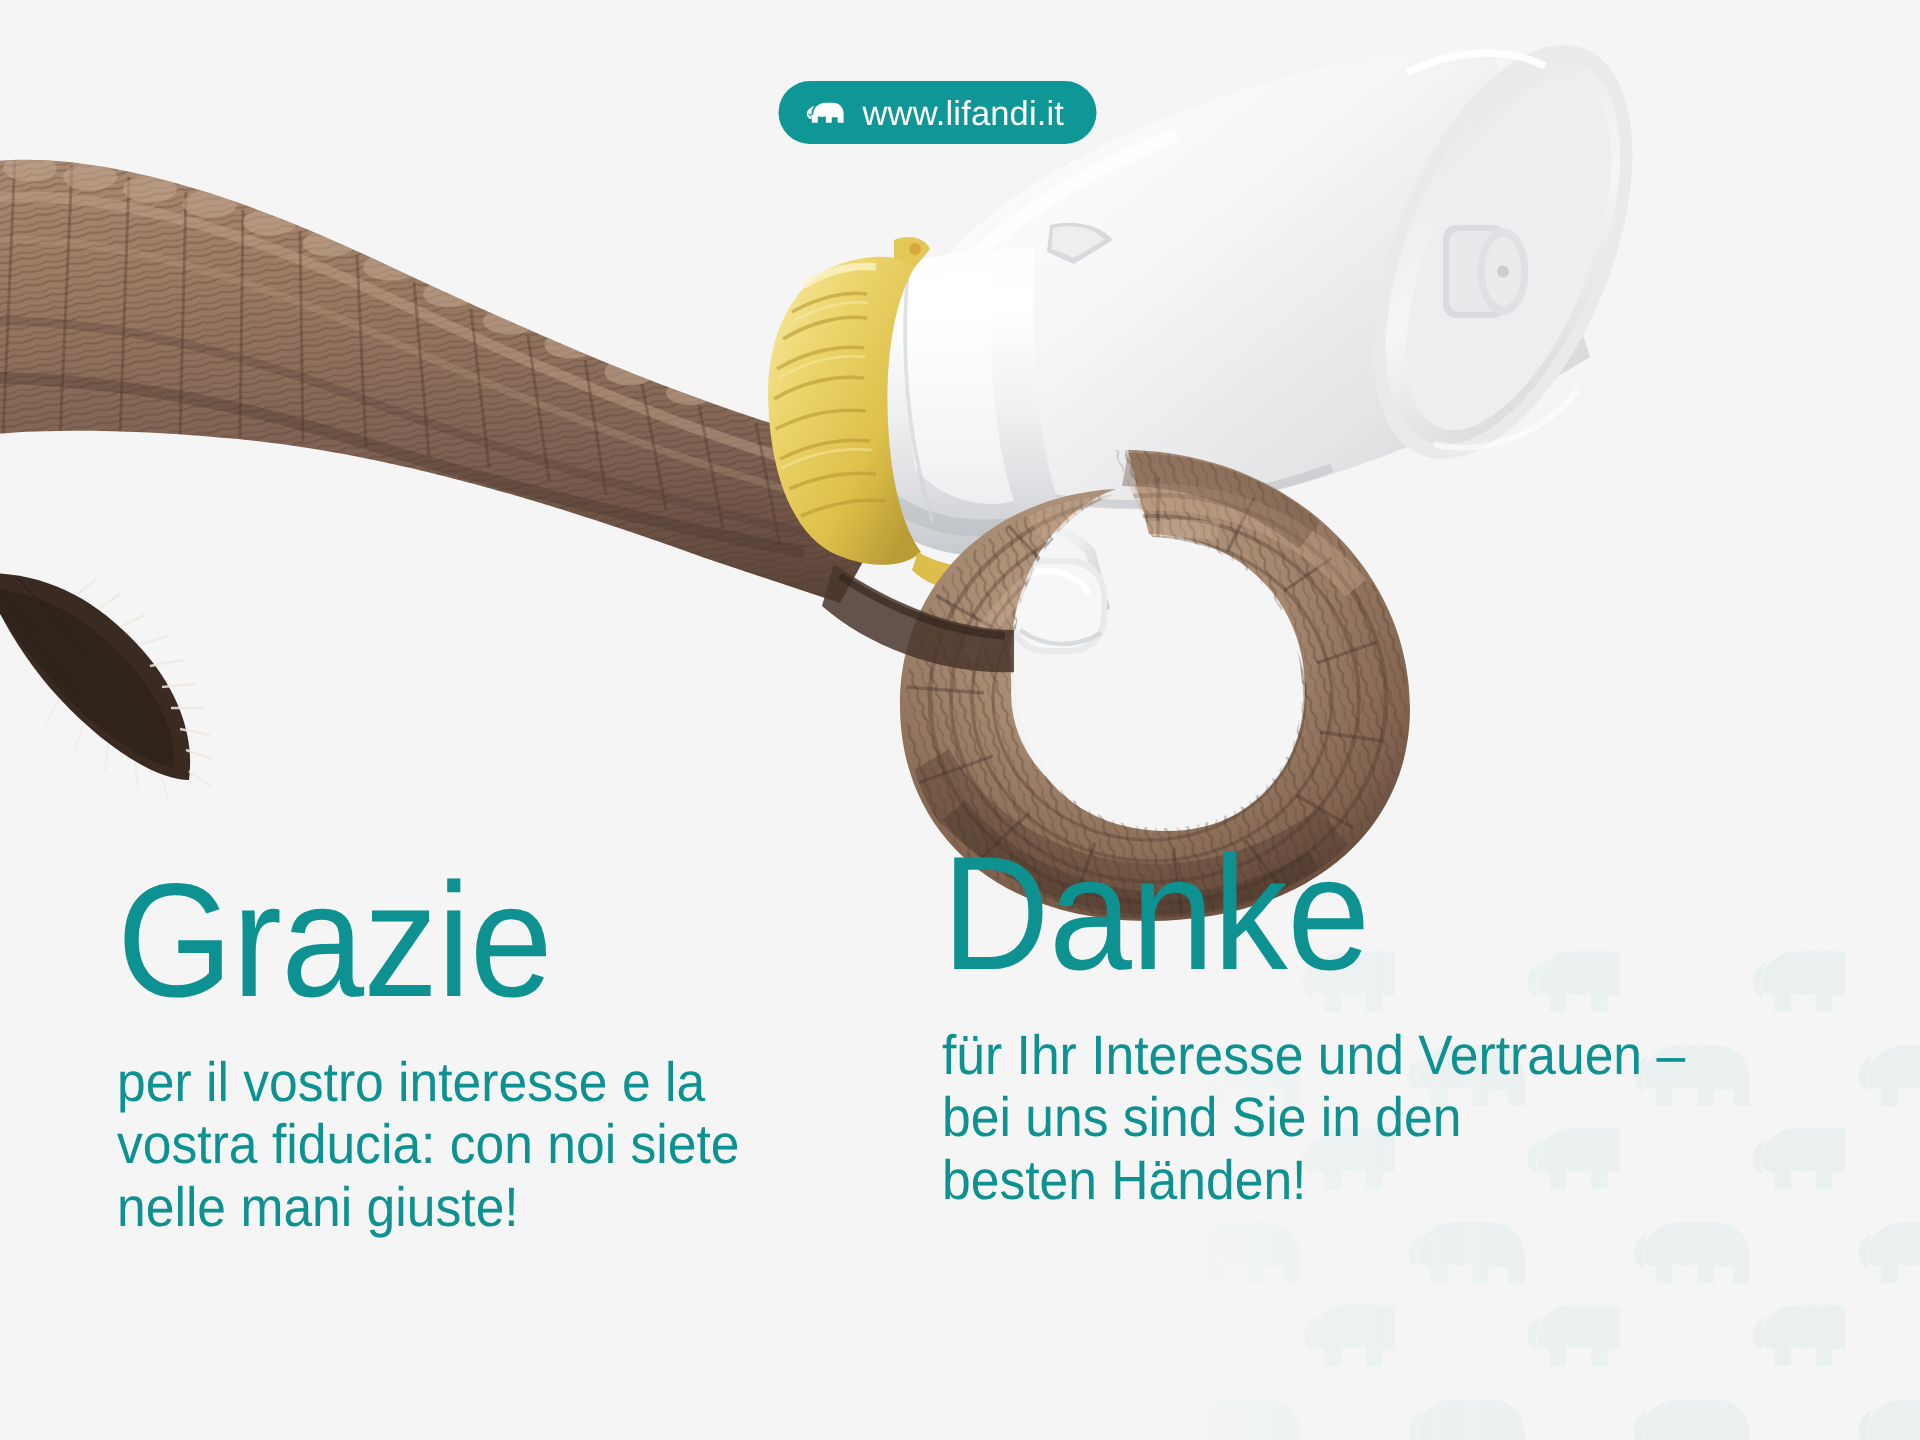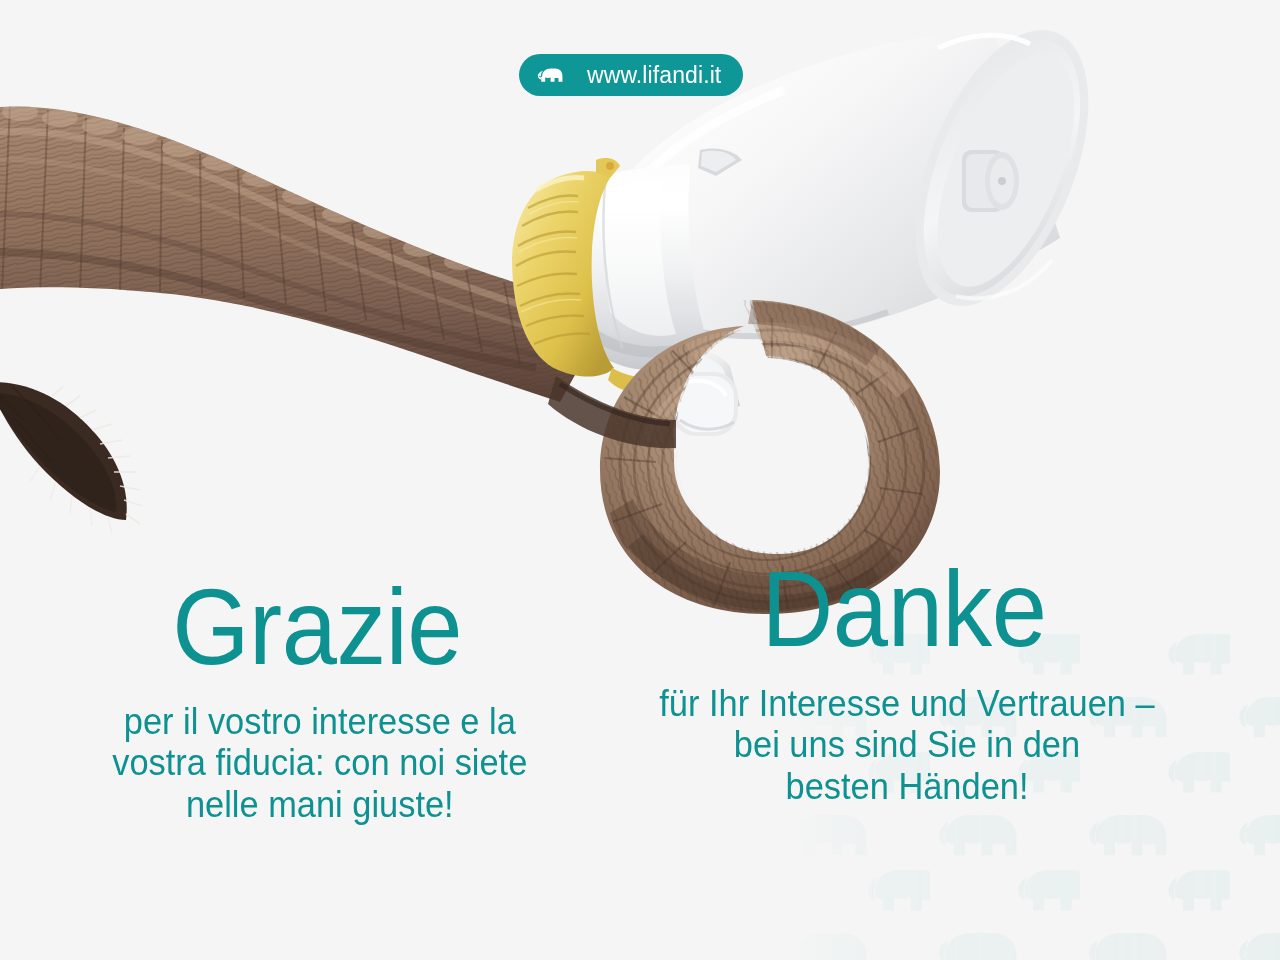--- a/index.html
+++ b/index.html
@@ -15,38 +15,38 @@
   .watermark{
     position:absolute;left:780px;top:330px;width:500px;height:630px;
     opacity:.55;pointer-events:none;
   }
   .watermark svg{display:block;width:100%;height:100%;}
 
   
   .url-badge{
     position:absolute;left:519px;top:54px;
     height:42px;box-sizing:border-box;
-    display:flex;align-items:center;gap:24px;
+    display:flex;align-items:center;gap:12px;
     padding:0 22px 0 18px;
     background:#0f9696;border-radius:21px;
     z-index:40;
   }
   .url-badge .ele-mark{width:26px;height:22px;display:block;flex:0 0 auto;}
   .url-text{
     color:#ffffff;font-size:23px;letter-spacing:.1px;
     font-family:"Liberation Sans", sans-serif;
     white-space:nowrap;line-height:1;
   }
 
   
   .scene{position:absolute;left:0;top:0;width:1280px;height:620px;z-index:20;}
   .scene svg{display:block;width:1280px;height:620px;overflow:visible;}
 
   
-  .copy{position:absolute;left:0;top:0;width:1280px;height:776px;z-index:30;pointer-events:none;text-align:center;}
+  .copy{position:absolute;left:0;top:0;width:1280px;height:776px;z-index:30;pointer-events:none;}
   .col{position:absolute;pointer-events:auto;}
   .col-it{left:78px;top:575px;width:520px;}
   .col-de{left:628px;top:557px;width:600px;}
 
   .headline{
     color:#0d9191;
     font-family:"Liberation Sans Narrow","Liberation Sans", sans-serif;
     font-size:108px;line-height:.96;font-weight:400;
     letter-spacing:-0.5px;margin:0;white-space:nowrap;
     transform:scaleX(.92);transform-origin:left center;

